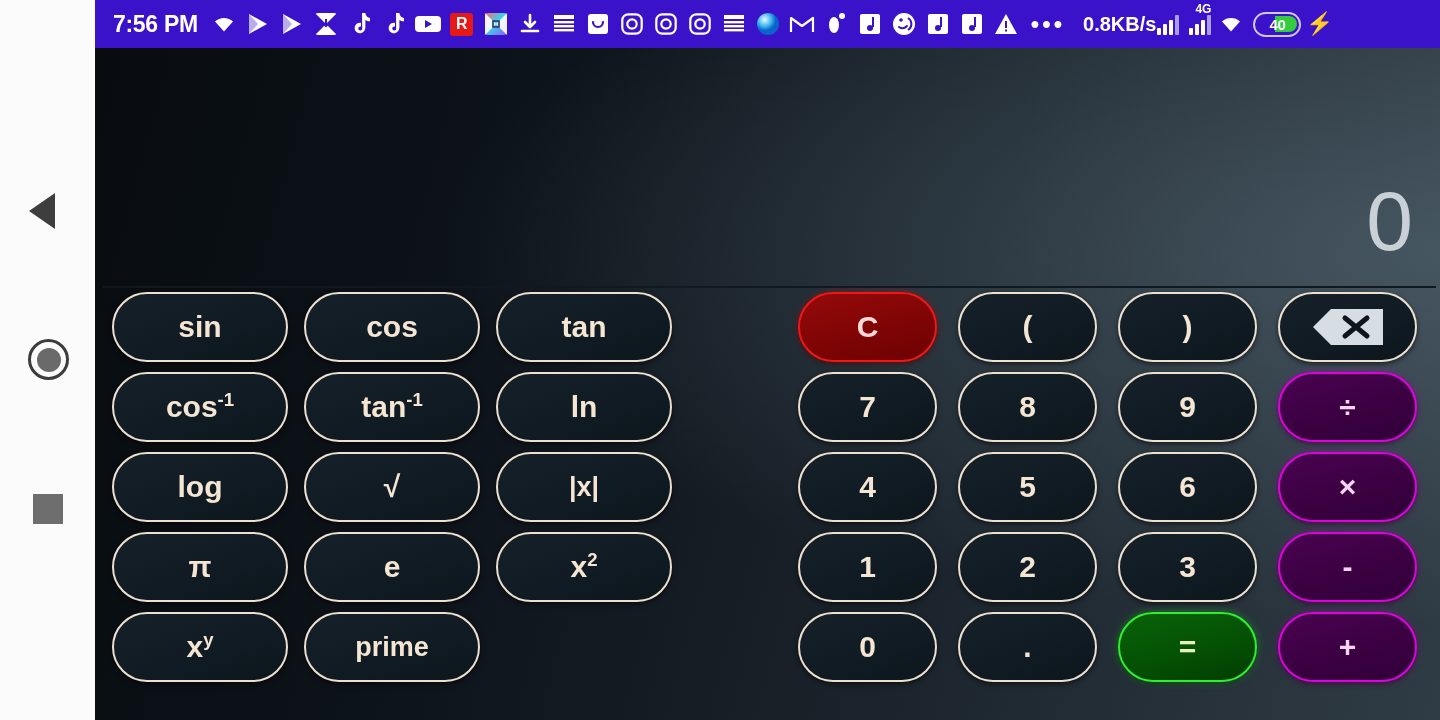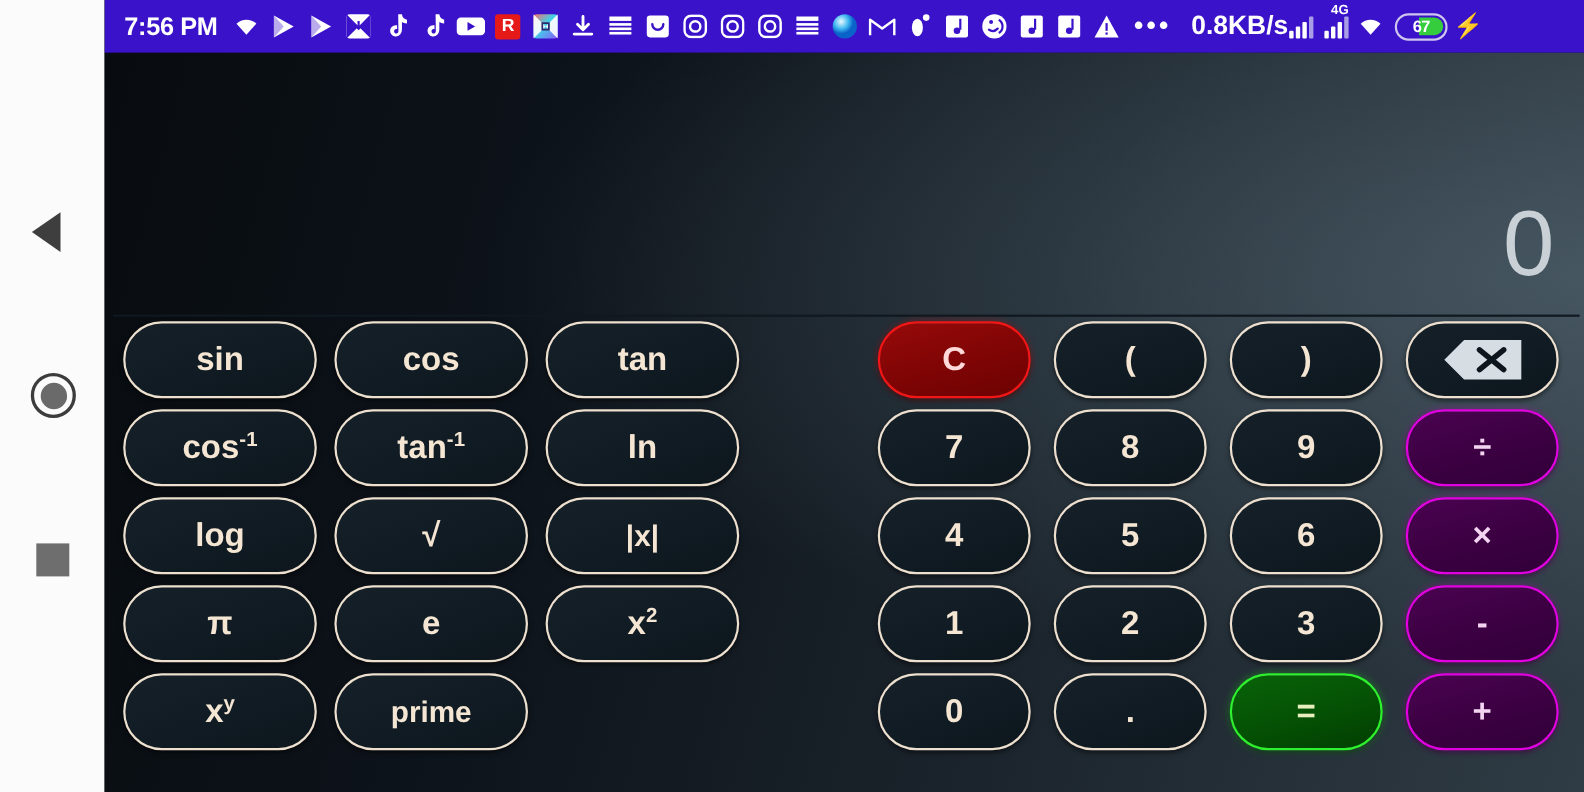--- a/index.html
+++ b/index.html
@@ -63,21 +63,21 @@
     margin-right:8px;
     position:relative;
   }
   .sicon svg { display:block; }
   .tile {
     width:23px; height:23px; border-radius:3px;
     display:flex; align-items:center; justify-content:center;
     font-size:16px; font-weight:bold;
   }
   #netspeed {
-    font-size:24px; font-weight:bold; color:#fff;
+    font-size:20px; font-weight:bold; color:#fff;
     white-space:nowrap; margin:0 1px 0 6px;
   }
   .bars { display:flex; align-items:flex-end; height:22px; gap:2px; }
   .bars i { display:block; width:4px; background:#fff; border-radius:1px; }
   .bars i:nth-child(1){height:7px;}
   .bars i:nth-child(2){height:11px;}
   .bars i:nth-child(3){height:15px;}
   .bars i:nth-child(4){height:20px; background:#a99de8;}
   #sim2wrap { position:relative; display:flex; align-items:flex-end; margin:0 7px 0 6px; }
   #sim2wrap .g4 {
@@ -410,21 +410,21 @@
 
       <div class="sicon" style="margin-right:5px;">
         <svg width="26" height="22" viewBox="0 0 26 22">
             <path d="M13 18.5 L4 8.5 A13.5 13.5 0 0 1 22 8.5 Z" fill="#fff"></path>
             <path d="M19 14 l4 4" stroke="#3a12c9" stroke-width="2"></path>
           </svg>
       </div>
 
       <div id="battery">
         <div class="fill"></div>
-        <div class="lvl">67</div>
+        <div class="lvl">40</div>
       </div>
       <div id="bolt">⚡</div>
     </div>
 
     <div id="calcbody">
 
       <div id="display">
         <div id="display-value">0</div>
         <div id="display-rule"></div>
       </div>

